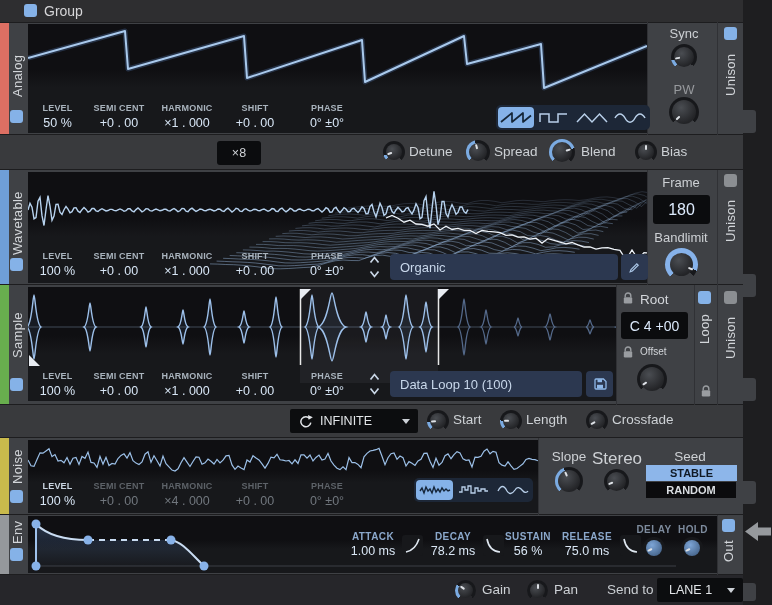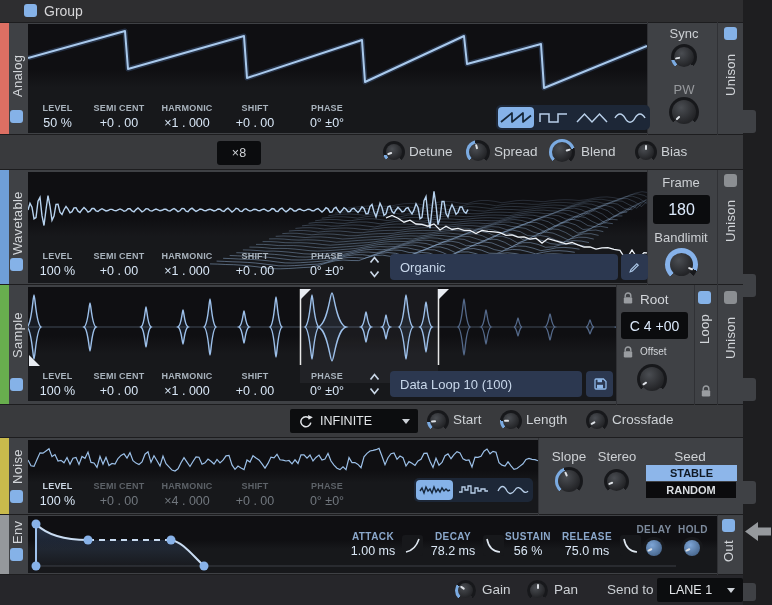--- a/index.html
+++ b/index.html
@@ -448,21 +448,21 @@
         </svg>
     </div>
   </div>
 
   <div class="abs ctext" style="left:540px;top:449px;width:58px;font-size:13.5px;color:#cdd0d4;">Slope</div>
   <div class="knob" style="left:555px;top:467px;width:28px;height:28px;--a:112deg;--t:-23deg;">
       <div class="ring"></div>
       <div class="cap"></div>
       <div class="tk"></div>
     </div>
-  <div class="abs ctext" style="left:588px;top:449px;width:58px;font-size:13px;color:#cdd0d4;">Stereo</div>
+  <div class="abs ctext" style="left:588px;top:449px;width:58px;font-size:17px;color:#cdd0d4;">Stereo</div>
   <div class="knob gray" style="left:604px;top:469px;width:25px;height:25px;--t:-112deg;">
       <div class="ring"></div>
       <div class="cap"></div>
       <div class="tk"></div>
     </div>
   <div class="abs ctext" style="left:660px;top:449px;width:60px;font-size:13.5px;color:#cdd0d4;">Seed</div>
   <div class="seedbtn" style="left:646px;top:465px;width:91px;height:16px;background:#8db6ea;color:#101a26;">STABLE</div>
   <div class="seedbtn" style="left:646px;top:482px;width:90px;height:16px;background:#0b0b0d;color:#dadee2;">RANDOM</div>
 
   <div class="vtext" style="left:7px;top:517px;width:20px;height:30px;">Env</div>

